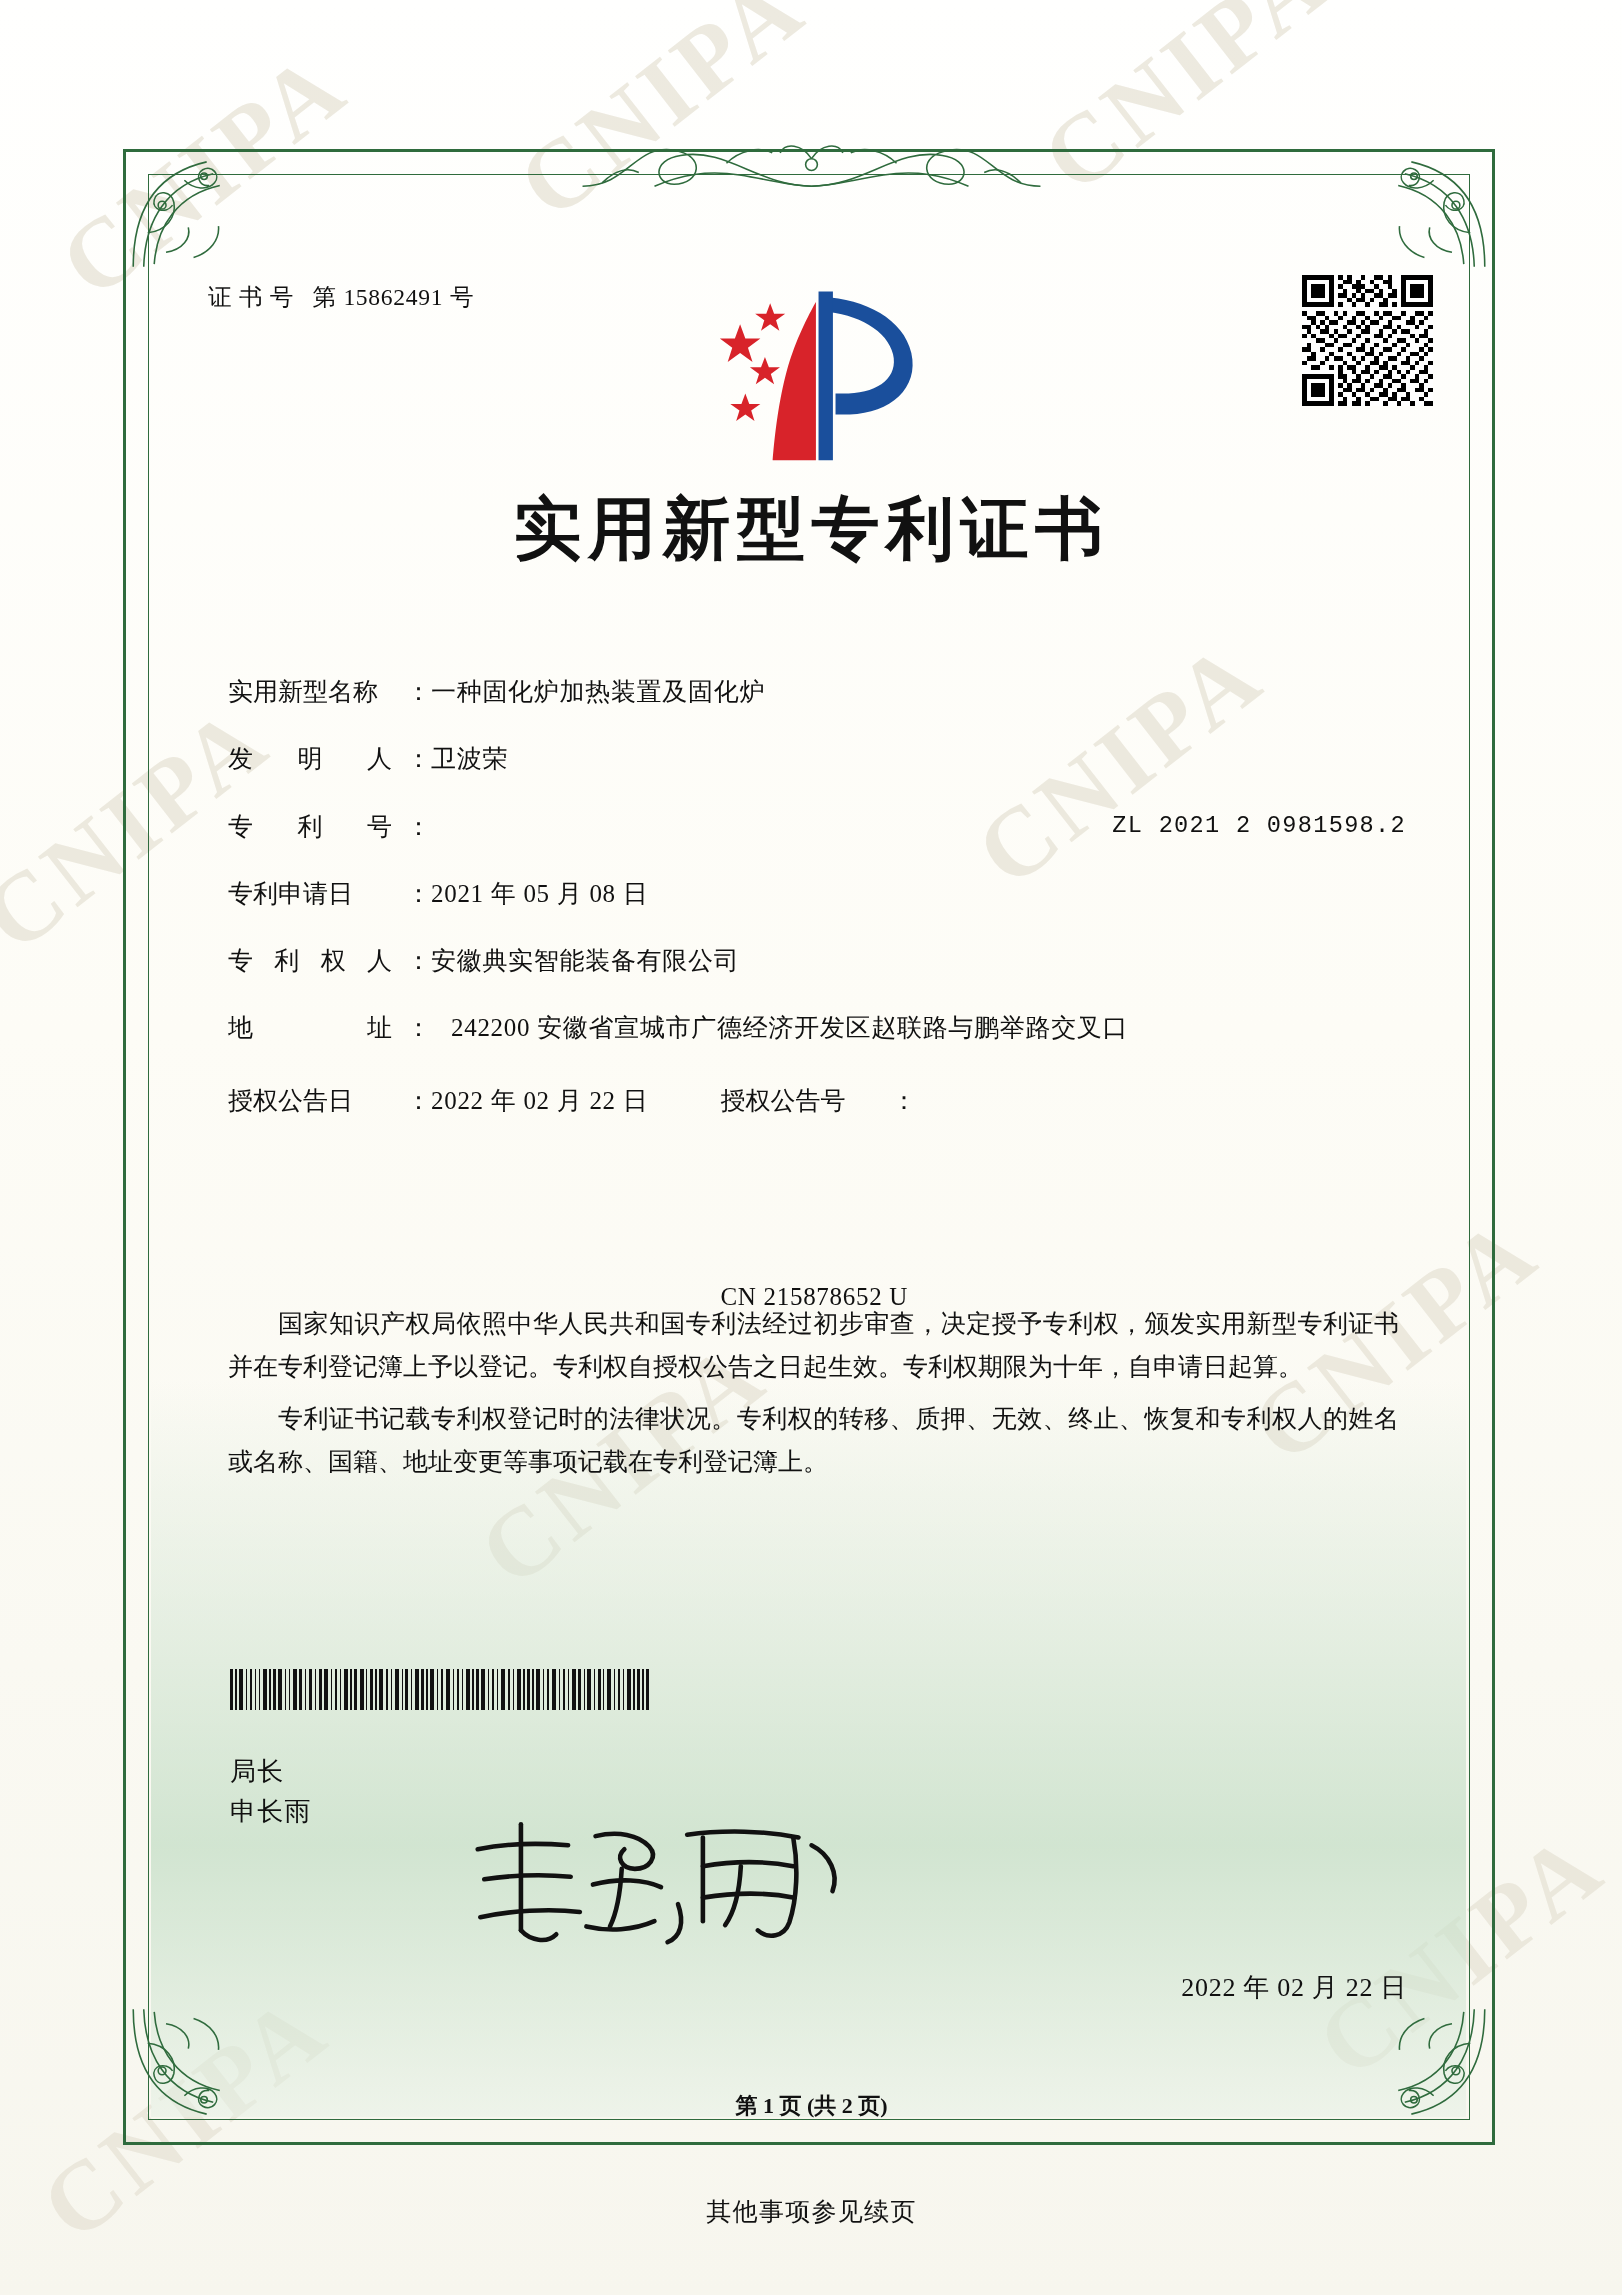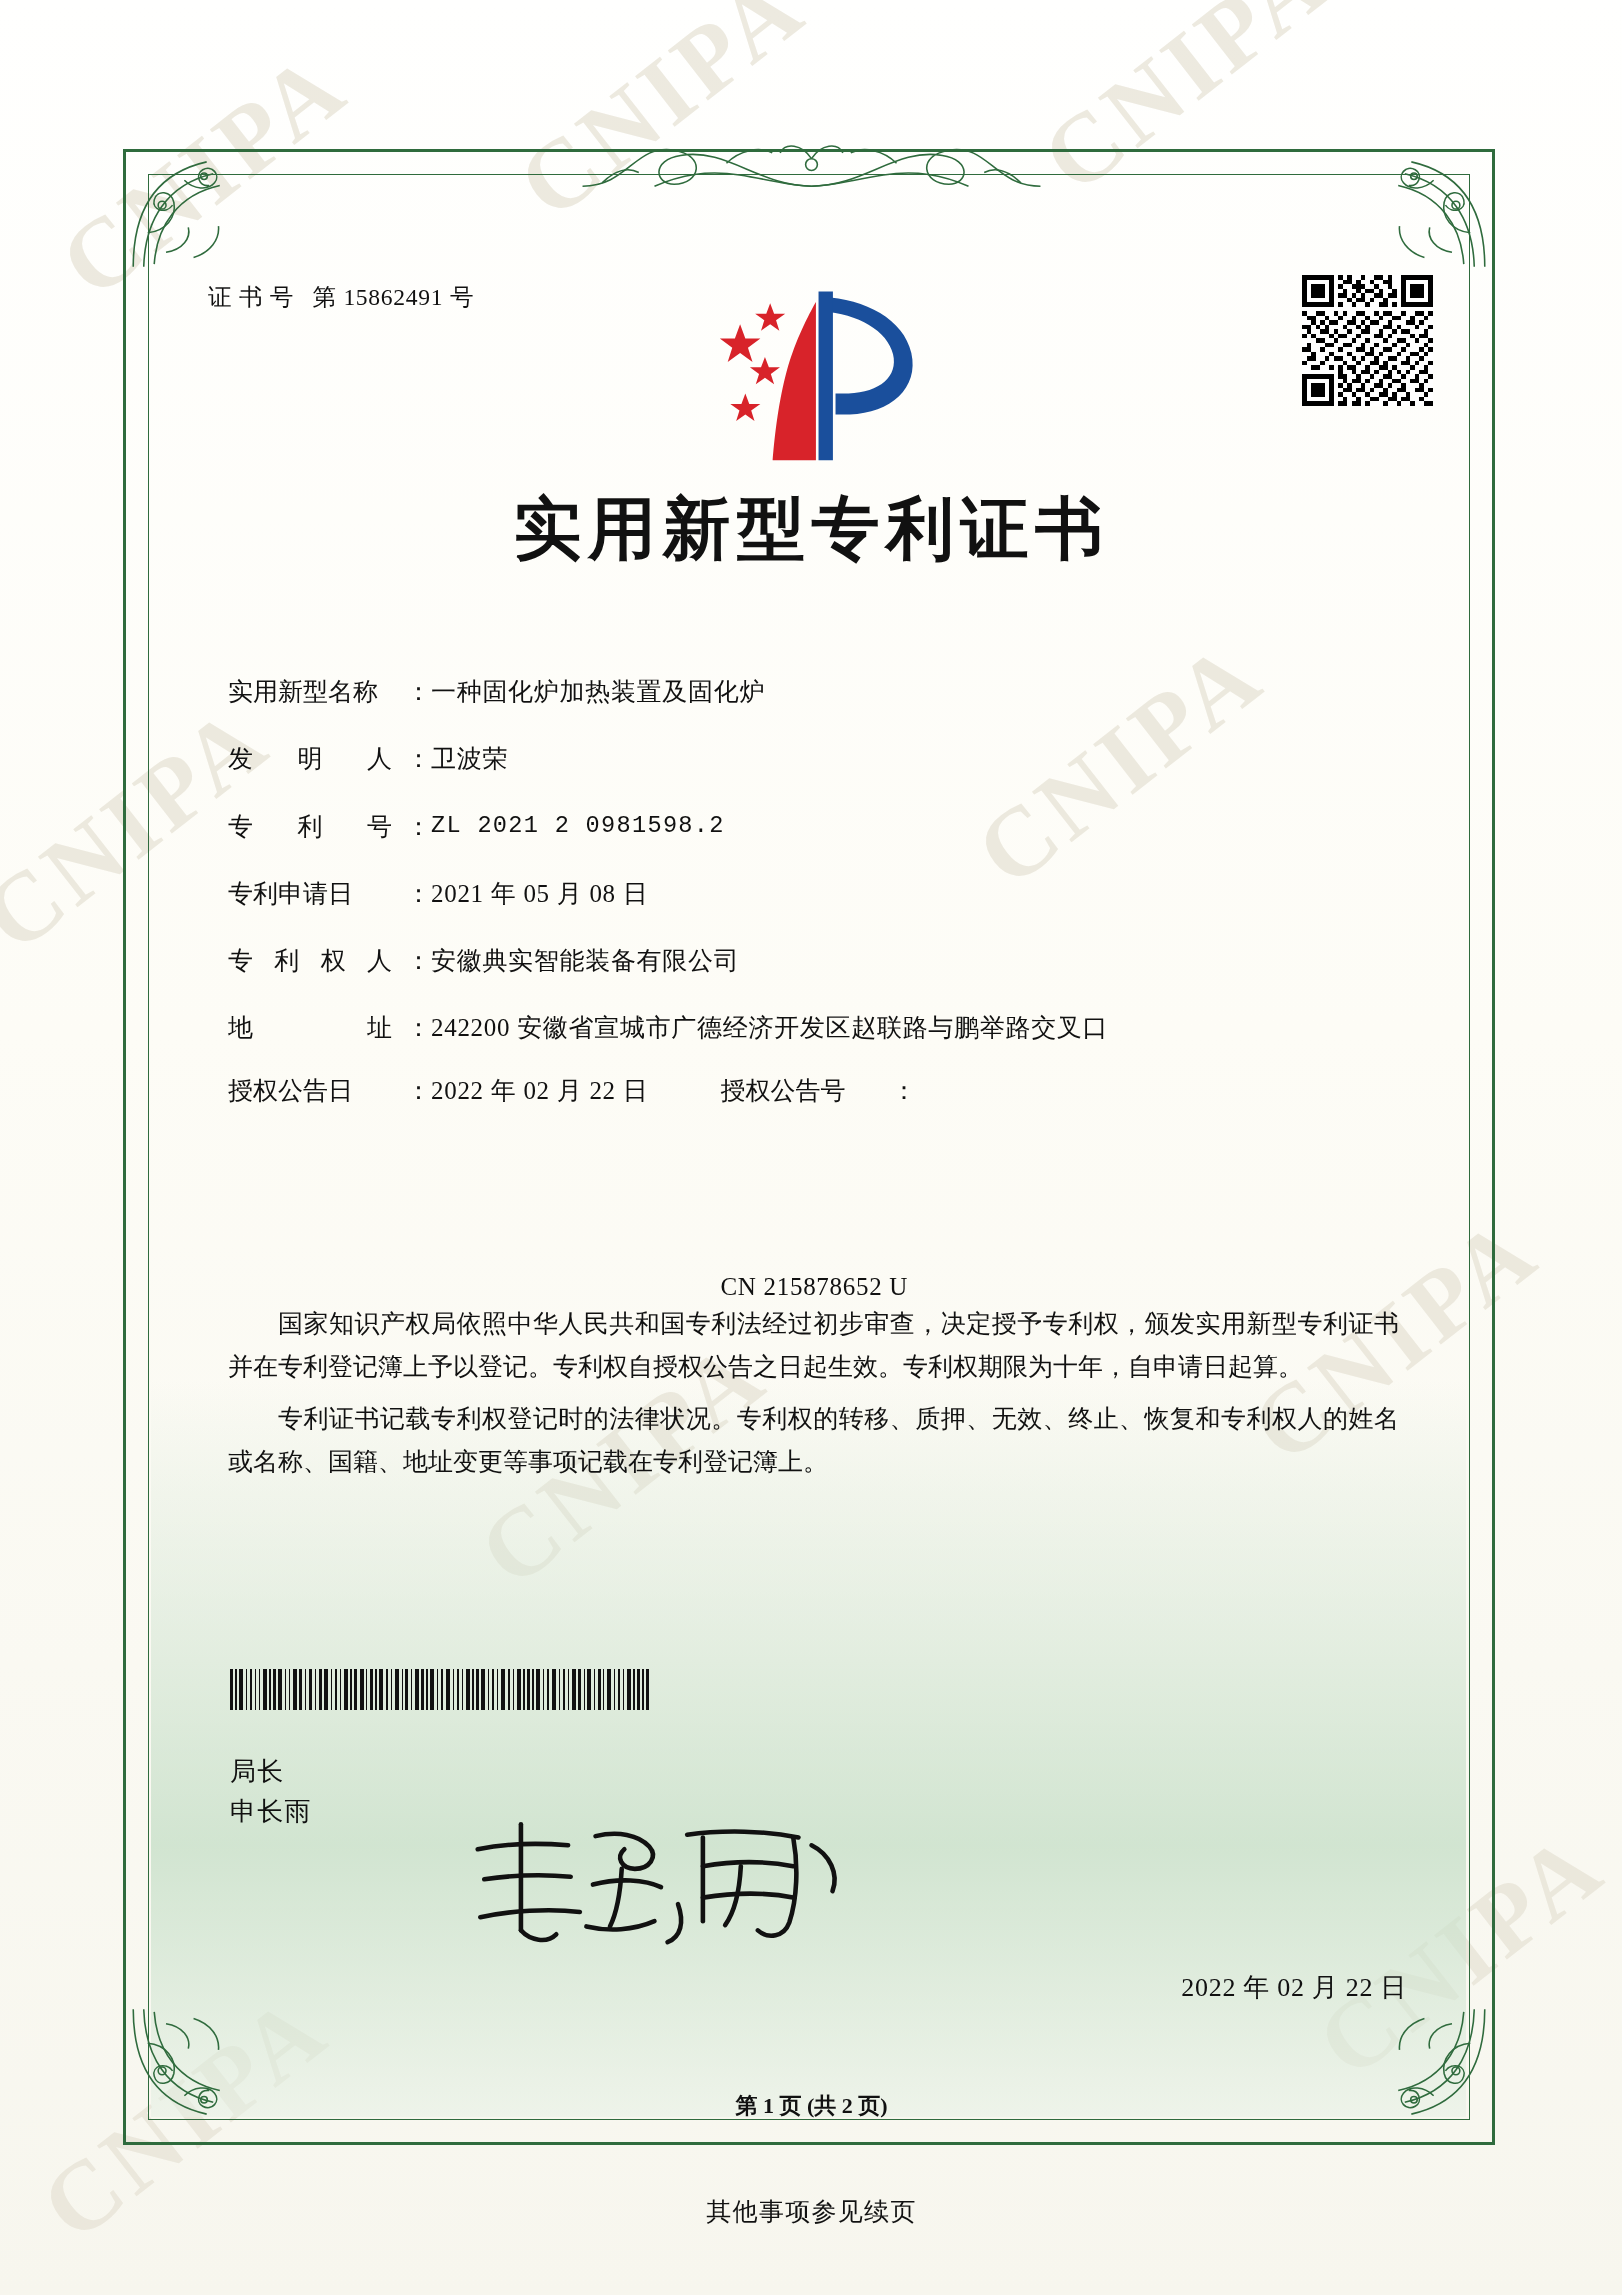--- a/index.html
+++ b/index.html
@@ -152,21 +152,21 @@
     display: inline-block;
     width: 164px;
     text-align: justify;
     text-align-last: justify;
   }
   .field-colon { margin-left: 1.3px; }
   .field-value {
     flex: 1 1 auto;
     letter-spacing: 0.7px;
   }
-  .field-value.mono { font-family: "Liberation Mono", monospace; font-size: 23.6px; letter-spacing: 1.3px;}
+  .field-value.mono { font-family: "Liberation Mono", monospace; font-size: 23.6px; letter-spacing: 1.3px; text-align: right;}
   .row-two-col { display: flex; }
   .row-two-col .col2 { margin-left: 72px; display: flex; flex-direction: column; }
   .row-two-col .col2 .field-label { width: 196px; flex: 0 0 196px; }
 
   .paragraphs {
     position: absolute;
     left: 228px;
     top: 1302px;
     width: 1171px;
     font-size: 25px;
@@ -608,21 +608,21 @@
     </div>
 
     <div class="field-row">
       <div class="field-label">
         <span class="fl-spread">专利权人</span>
           <span class="field-colon">：</span>
       </div>
       <div class="field-value">安徽典实智能装备有限公司</div>
     </div>
 
-    <div class="field-row" style="margin-bottom:26px;">
+    <div class="field-row" style="margin-bottom:36px;gap:20px;">
       <div class="field-label">
         <span class="fl-spread">地址</span>
           <span class="field-colon">：</span>
       </div>
       <div class="field-value" style="max-width:772px;">242200 安徽省宣城市广德经济开发区赵联路与鹏举路交叉口</div>
     </div>
 
     <div class="field-row row-two-col">
       <div style="display:flex;">
         <div class="field-label">

